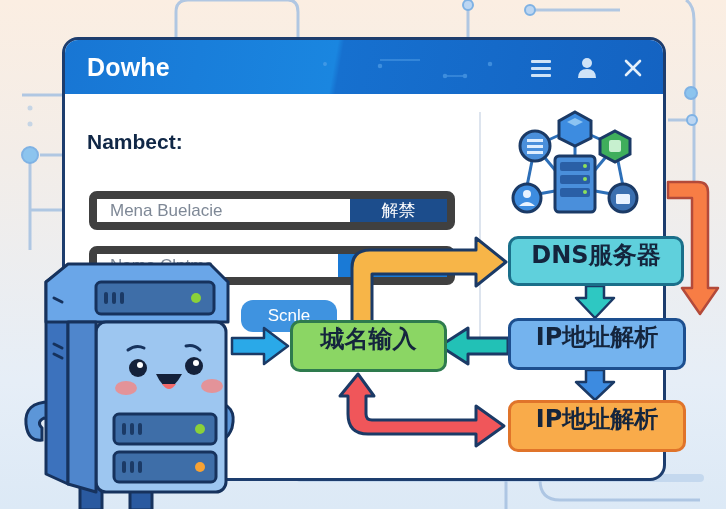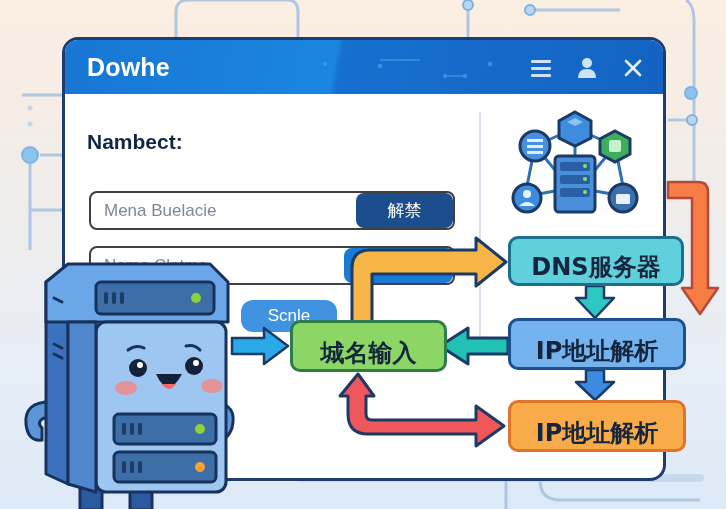--- a/index.html
+++ b/index.html
@@ -23,44 +23,44 @@
   .titlebar .title { color: #fff; font-weight: bold; font-size: 25px; font-family: "Liberation Sans", sans-serif; letter-spacing: 0.2px; }
   .titlebar .controls { margin-left: auto; display: flex; gap: 22px; align-items: center; }
   .titlebar .ctl { width: 24px; height: 24px; display: flex; align-items: center; justify-content: center; cursor: pointer; }
   .content { position: relative; height: 384px; }
   .label-main {
     position: absolute; left: 22px; top: 16px; font-family: "Liberation Sans", sans-serif;
     font-weight: bold; font-size: 21px; color: #102746; margin-top: 20px;
   }
   .field {
     position: absolute; left: 24px; width: 366px; height: 39px;
-    border: 2px solid #404040; border-radius: 8px; background: #fff; overflow: hidden; display: flex;
+    border: 8px solid #404040; border-radius: 8px; background: #fff; overflow: hidden; display: flex;
   }
   .field .val {
     flex: 1; display: flex; align-items: center; padding-left: 13px;
     font-family: "Liberation Sans", sans-serif; font-size: 17px; color: #7e8896;
   }
   .field .btn {
     display: flex; align-items: center; justify-content: center; color: #fff;
-    font-family: Liberation Serif, serif; font-size: 16px; cursor: pointer; border-radius: 8px;
+    font-family: Liberation Serif, serif; font-size: 16px; cursor: pointer;
   }
   .field1 { top: 97px; }
   .field1 .btn { width: 97px; background: #1c4d8c; font-size: 17px; }
   .field2 { top: 152px; }
   .field2 .btn { width: 109px; background: #1a7ad6; }
   .scale-btn {
     position: absolute; left: 176px; top: 206px; width: 96px; height: 32px; border-radius: 12px;
     background: #3f93e0; color: #fff; display: flex; align-items: center; justify-content: center;
     font-family: "Liberation Sans", sans-serif; font-size: 17px; cursor: pointer;
   }
   .divider { position: absolute; left: 414px; top: 18px; width: 2px; height: 240px; background: #dde4ee; }
   .overlay { position: absolute; inset: 0; z-index: 2; pointer-events: none; }
   .node {
     position: absolute; border: 3px solid #1b3a66; border-radius: 10px;
-    display: flex; align-items: flex-end; justify-content: center;
+    display: flex; align-items: flex-start; justify-content: center;
     font-weight: bold; color: #14253d; pointer-events: auto; cursor: pointer;
   }
   .node-dns { left: 508px; top: 236px; width: 176px; height: 50px; background: #5fd0dc; font-size: 24px; border-color: #1a6f8a; }
   .node-domain { left: 290px; top: 320px; width: 157px; height: 52px; background: #8bd664; font-size: 24px; border-color: #2e7b4e; }
   .node-ip1 { left: 508px; top: 318px; width: 178px; height: 52px; background: #74b3ee; font-size: 24px; border-color: #1d4f8f; }
   .node-ip2 { left: 508px; top: 400px; width: 178px; height: 52px; background: #f9ab4a; font-size: 24px; border-color: #e0742a; }
   .node span { font-family: "DejaVu Sans", sans-serif; }
 </style>
 </head>
 <body>

